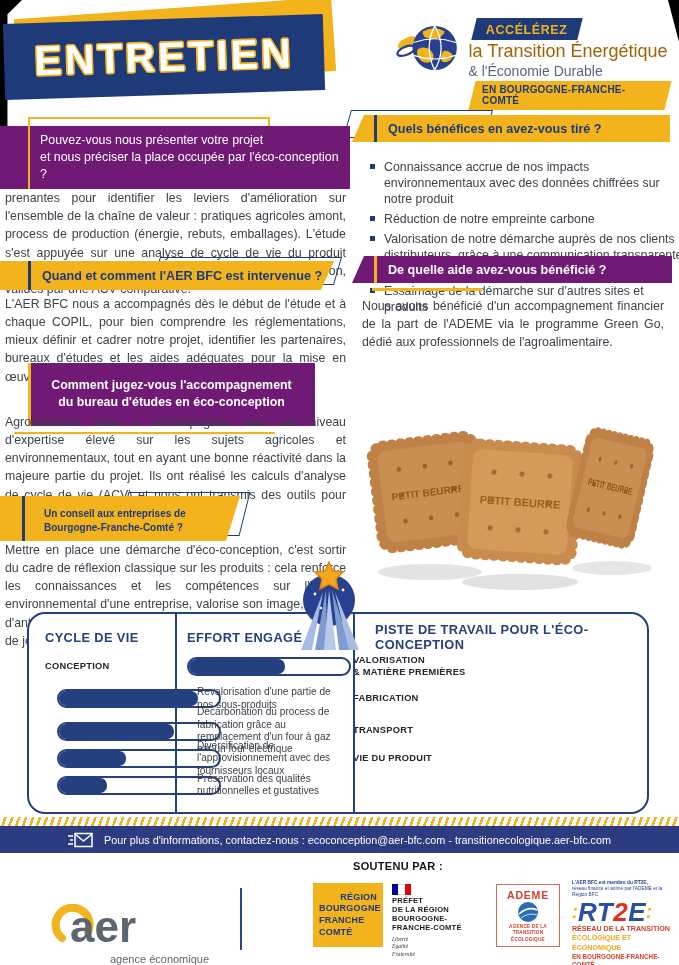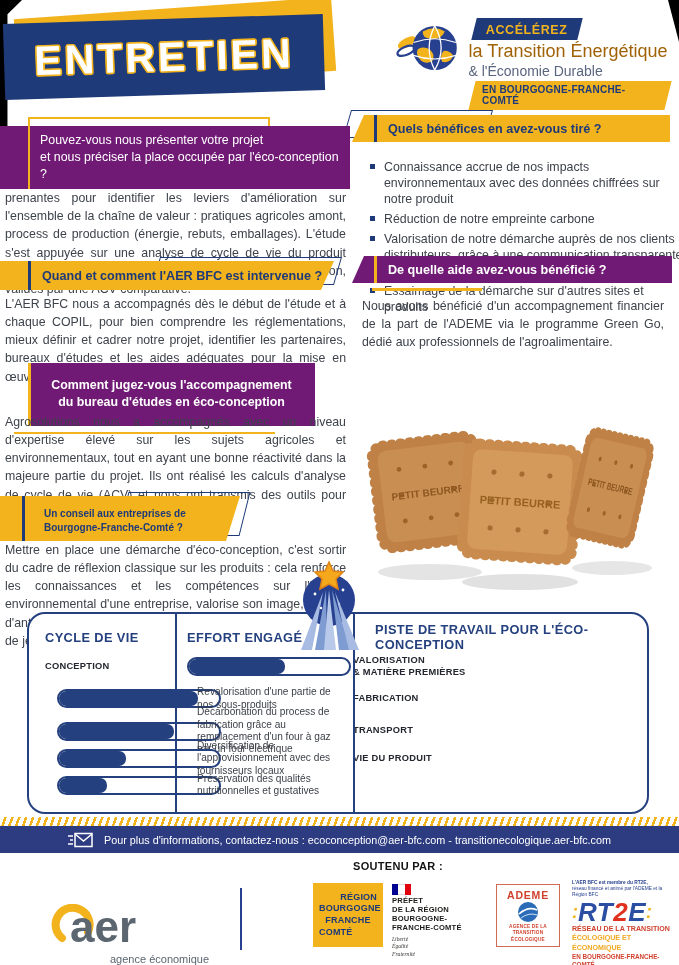--- a/index.html
+++ b/index.html
@@ -75,21 +75,21 @@
          background:repeating-linear-gradient(110deg,transparent 0 4px,#f2b31d 4px 6.5px);}
   .cbar{left:0;top:826px;width:679px;height:27px;background:#2d3c80;display:flex;align-items:center;justify-content:center;gap:10px;}
   .cbar span{color:#fff;font-size:10.8px;}
   .soutenu{left:353px;top:860px;width:160px;text-align:left;font-weight:800;font-size:11px;color:#141414;letter-spacing:.3px;}
 
   .aer-sub{font-size:11px;color:#5b6670;line-height:1.3;}
   .vline{left:240px;top:888px;width:2px;height:62px;background:#27408f;}
 
   .region-box{left:283px;top:883px;width:70px;height:64px;background:#f2b31d;color:#1e3a78;font-weight:800;
               font-size:9px;line-height:1.3;display:flex;flex-direction:column;justify-content:center;padding:4px 6px;box-sizing:border-box;letter-spacing:.2px;margin-left:30px;}
-  .region-box .r{text-align:right;} .region-box .c{text-align:center;} .region-box .l{text-align:left;}
+  .region-box .r{text-align:right;} .region-box .c{text-align:left;} .region-box .l{text-align:left;}
 
   .prefet{left:392px;top:884px;width:100px;}
   .flag{display:flex;width:19px;height:11px;margin-bottom:2px;}
   .flag i{flex:1;} .flag .b{background:#000091;} .flag .w{background:#fff;border-top:1px solid #ddd;border-bottom:1px solid #ddd;} .flag .r{background:#e1000f;}
   .prefet .nm{font-size:7.6px;font-weight:800;color:#1a1a18;line-height:1.18;letter-spacing:.2px;}
   .motto{margin-top:3px;font-family:"Liberation Serif",serif;font-style:italic;font-size:5.6px;color:#33312e;line-height:1.35;}
 
   .ademe{left:496px;top:884px;width:64px;height:63px;border:1.2px solid #cf6a55;box-sizing:border-box;
          display:flex;flex-direction:column;align-items:center;justify-content:space-between;padding:4px 2px 3px;}
   .ademe .nm{color:#d0412e;font-weight:800;font-size:10.5px;letter-spacing:.8px;}

